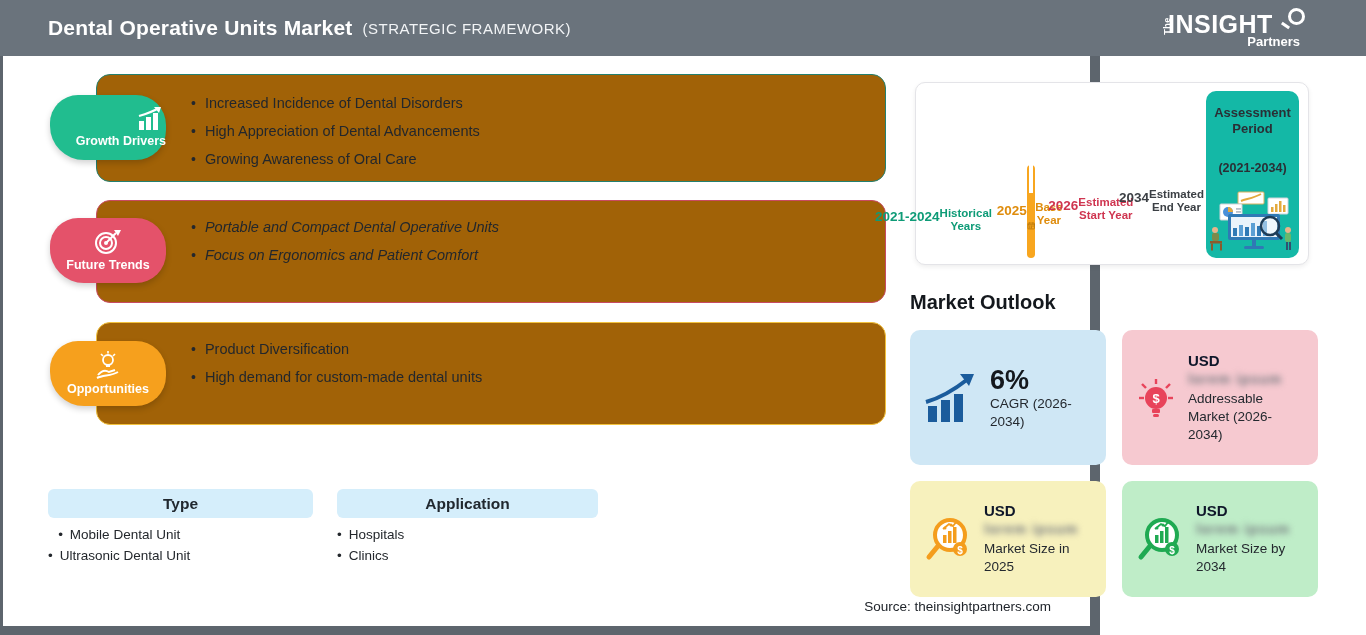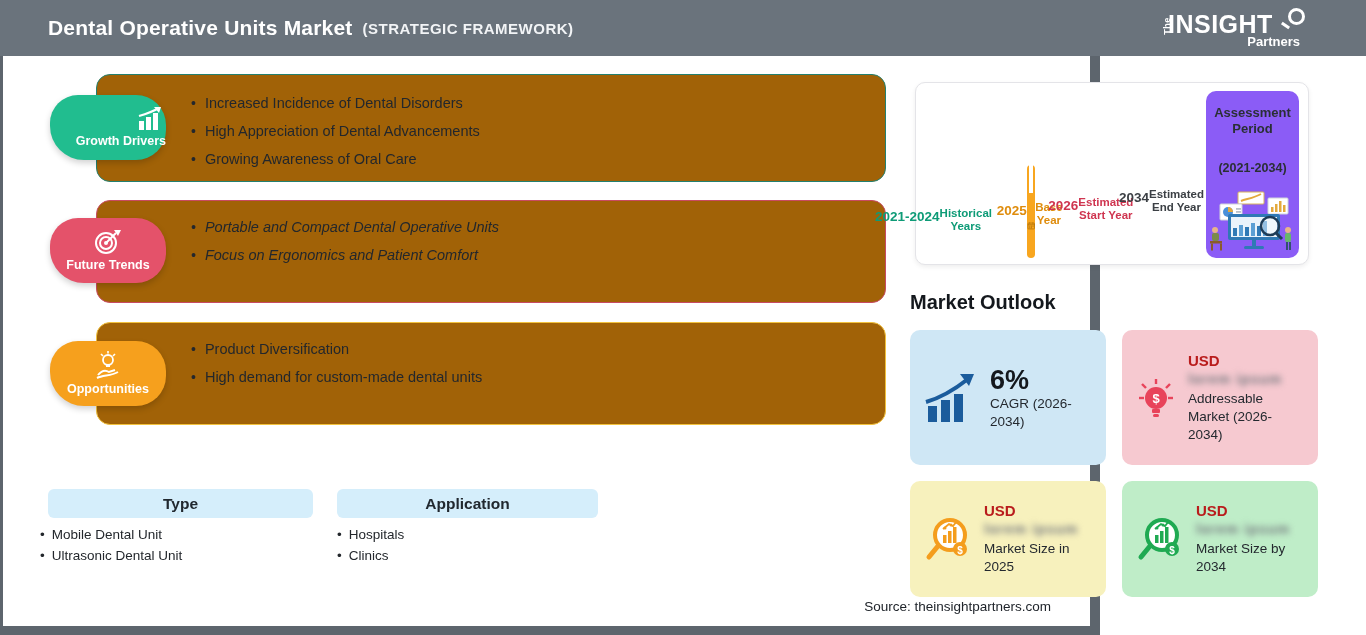--- a/index.html
+++ b/index.html
@@ -11,21 +11,21 @@
 
   
   .edge-left  { position:absolute; left:0; top:56px; bottom:0; width:3px;  background:#5d656d; }
   .edge-right { position:absolute; right:0; top:56px; bottom:0; width:10px; background:#5d656d; }
   .edge-bottom{ position:absolute; left:0; right:0; bottom:0; height:9px; background:#5d656d; }
 
   
   .header { position:absolute; left:0; top:0; width:1366px; height:56px; background:#6a737c;
             display:flex; align-items:center; }
   .header-title { color:#ffffff; font-weight:bold; font-size:21px; margin-left:48px; letter-spacing:0.2px; }
-  .header-subtitle { color:#f2f4f6; font-size:15px; font-weight:bold; margin-left:10px; letter-spacing:0.5px; }
+  .header-subtitle { color:#f2f4f6; font-size:15px; font-weight:normal; margin-left:10px; letter-spacing:0.5px; }
 
   .logo { position:absolute; right:58px; top:8px; width:150px; height:42px; color:#fff; }
   .logo-the { position:absolute; left:0; top:13px; font-size:9px; font-weight:bold;
               transform:rotate(-90deg); letter-spacing:0.5px; }
   .logo-insight { position:absolute; left:10px; top:2px; font-size:25px; font-weight:bold; letter-spacing:0.5px; }
   .logo-lens { position:absolute; right:3px; top:0px; width:17px; height:17px; border:3px solid #ffffff;
                border-radius:50%; }
   .logo-handle { position:absolute; right:18px; top:16px; width:9px; height:3px; background:#ffffff;
                  transform:rotate(35deg); }
   .logo-partners { position:absolute; right:8px; top:26px; font-size:13px; font-weight:bold; }
@@ -52,55 +52,55 @@
   
   .seg-bar { position:absolute; left:48px; top:446px; width:838px; height:31px; background:#6a737c;
              border-radius:8px; display:flex; align-items:center; justify-content:center; }
   .seg-bar-title { color:#ffffff; font-weight:bold; font-size:15.5px; }
   .seg-col-head { position:absolute; top:489px; height:29px; background:#d5eefb; border-radius:6px;
                   display:flex; align-items:center; justify-content:center; }
   .seg-col-head.type { left:48px; width:265px; }
   .seg-col-head.application { left:337px; width:261px; }
   .seg-col-head span { font-weight:bold; font-size:15.5px; color:#21282f; }
   .seg-list { list-style:none; position:absolute; top:524px; }
-  .seg-list.type { left:40px; }
+  .seg-list.type { left:48px;text-align:center; }
   .seg-list.application { left:337px; }
   .seg-list li { font-size:13.5px; color:#23272c; line-height:21px; }
   .seg-list li::before { content:"•"; margin-right:7px; }
 
   
   .timeline-panel { position:absolute; left:915px; top:82px; width:394px; height:183px; background:#ffffff;
                     border:1px solid #e4e4e8; border-radius:10px; box-shadow:0 2px 5px rgba(0,0,0,0.07); }
   .bars-row { position:absolute; left:10px; top:5px; width:278px; height:170px;
               display:flex; align-items:flex-end; justify-content:space-between; }
   .bar-col { display:flex; flex-direction:row; align-items:center; justify-content:flex-end; width:66px; }
   .bar-year { font-size:13.5px; font-weight:bold; margin-bottom:3px; white-space:nowrap; }
   .bar-shape { width:52px; border-radius:6px; overflow:hidden; display:flex; flex-direction:column; }
   .bar-stripes { width:100%; }
   .bar-solid { width:100%; flex:1; display:flex; align-items:center; justify-content:center; }
   .bar-caption { font-size:11.5px; font-weight:bold; text-align:center; line-height:13px; margin-top:5px;
                  height:27px; }
 
-  .assessment { position:absolute; right:9px; top:8px; width:93px; height:167px; background:#8b5cf6;
+  .assessment { position:absolute; right:9px; top:8px; width:93px; height:167px; background:#14b8a6;
                 border-radius:10px; text-align:center; padding-top:14px; }
   .assessment-line1 { font-size:13px; font-weight:bold; color:#2a2f35; line-height:16px; }
   .assessment-line2 { font-size:12.5px; font-weight:bold; color:#2a2f35; margin-top:24px; }
   .assessment-illu { position:absolute; left:2px; bottom:6px; }
 
   
   .outlook-heading { position:absolute; left:910px; top:291px; font-size:20px; font-weight:bold; color:#14181d; }
   .card { position:absolute; border-radius:10px; display:flex; align-items:center; padding:10px 12px; }
   .card.cagr        { left:910px;  top:330px; width:196px; height:135px; background:#cfe7f5; }
   .card.addressable { left:1122px; top:330px; width:196px; height:135px; background:#f6c9d0; }
   .card.size2025    { left:910px;  top:481px; width:196px; height:116px; background:#f7f1bd; }
   .card.size2034    { left:1122px; top:481px; width:196px; height:116px; background:#bfedc8; }
   .card-icon { flex:0 0 auto; margin-right:10px; }
   .card-text { display:flex; flex-direction:column; }
   .card-value { font-size:27px; font-weight:bold; color:#14181d; line-height:30px; }
-  .card-currency { font-size:15px; font-weight:bold; color:#b91c1c; margin-bottom:2px; }
+  .card-currency { font-size:15px; font-weight:bold; color:#0f172a; margin-bottom:2px; }
   .card-blur { font-size:14px; font-weight:bold; color:#75797f; filter:blur(3px); letter-spacing:1px;
                margin-bottom:3px; white-space:nowrap; }
   .card-label { font-size:13.5px; color:#24292f; line-height:18px; }
 
   .source-note { position:absolute; right:49px; top:599px; font-size:13.5px; color:#20252b; }
 </style>
 </head>
 <body>
 
 <div class="stage">

